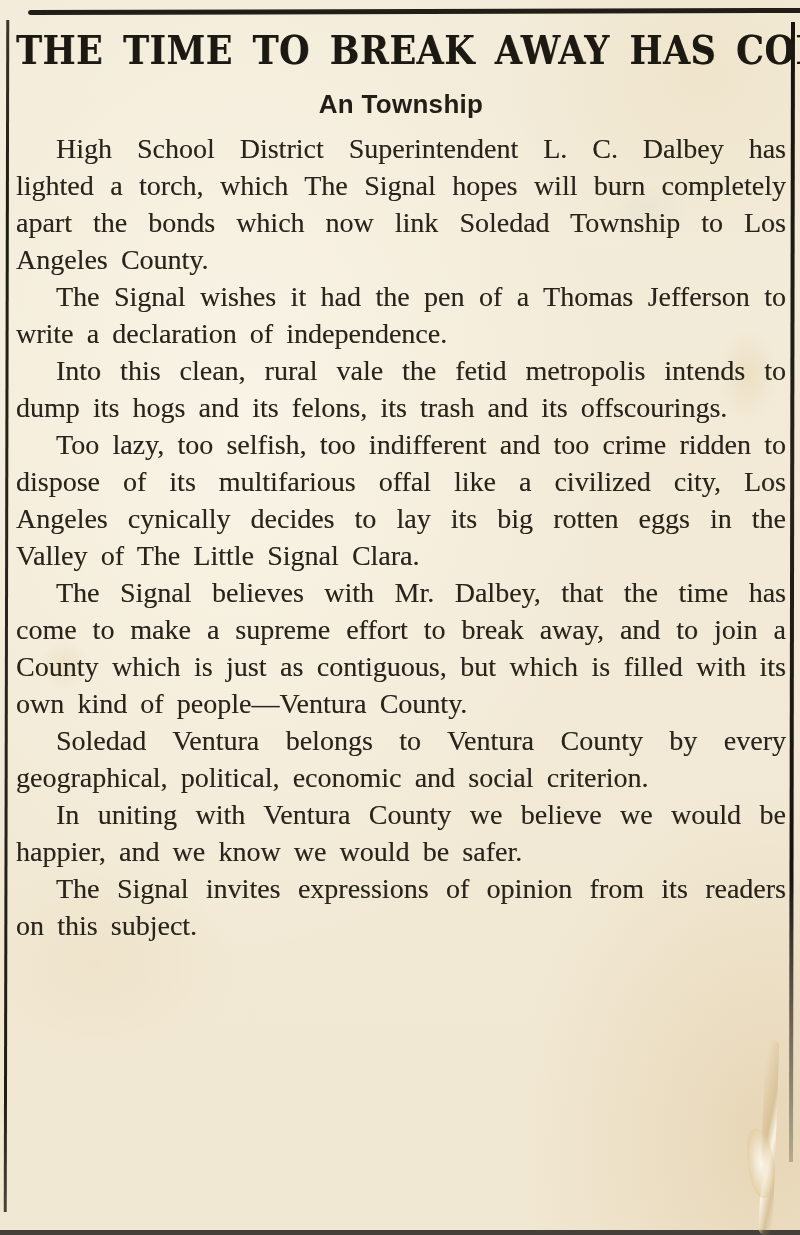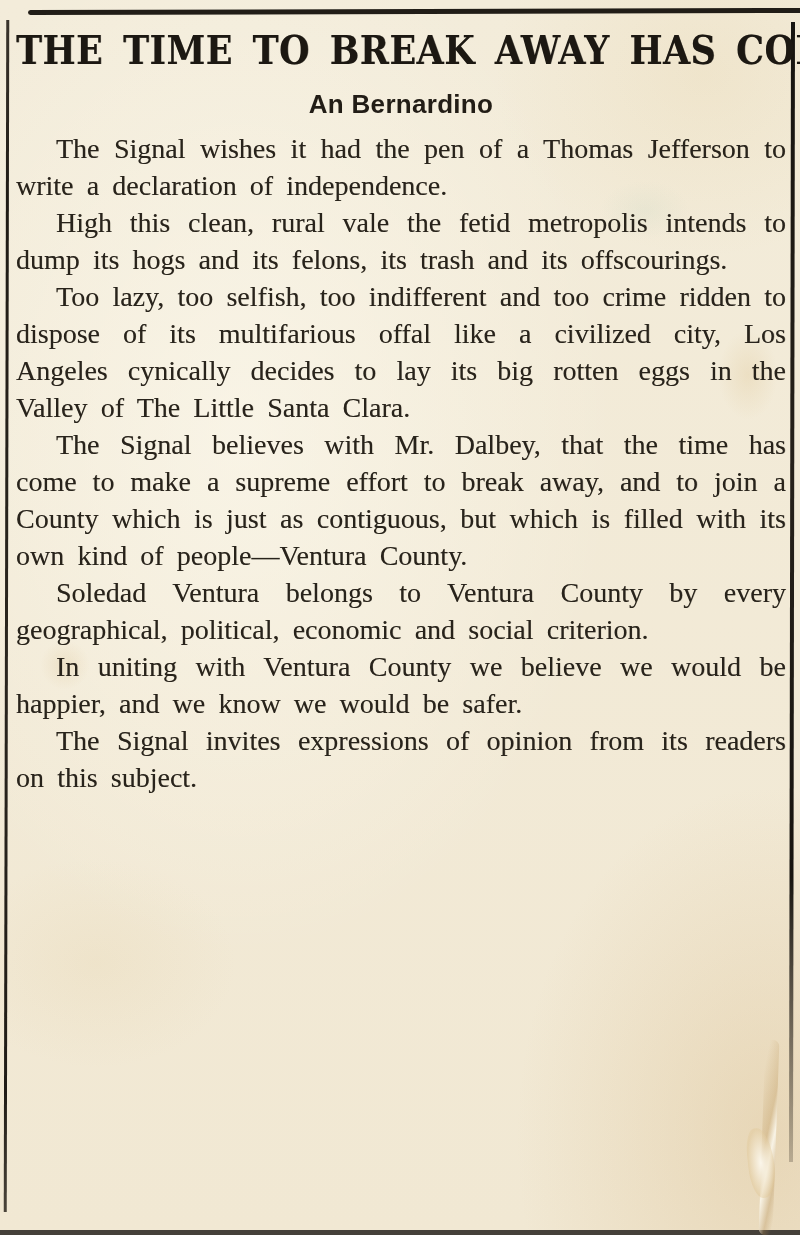--- a/index.html
+++ b/index.html
@@ -132,24 +132,25 @@
   <div class="bottom-strip"></div>
 
   <div class="stain-spot spot-a"></div>
   <div class="stain-spot spot-b"></div>
   <div class="stain-spot spot-c"></div>
   <div class="crease"></div>
   <div class="tear-patch"></div>
 
   <div class="content">
     <h1 class="headline">THE TIME TO BREAK AWAY HAS COME</h1>
-    <h2 class="subtitle">An Bernardino</h2>
+    <h2 class="subtitle">An Township</h2>
     <div class="article-body">
+        <p>High School District Superintendent L. C. Dalbey has lighted a torch, which The Signal hopes will burn completely apart the bonds which now link Soledad Township to Los Angeles County.</p>
         <p>The Signal wishes it had the pen of a Thomas Jefferson to write a declaration of independence.</p>
-        <p>High this clean, rural vale the fetid metropolis intends to dump its hogs and its felons, its trash and its offscourings.</p>
-        <p>Too lazy, too selfish, too indifferent and too crime ridden to dispose of its multifarious offal like a civilized city, Los Angeles cynically decides to lay its big rotten eggs in the Valley of The Little Santa Clara.</p>
+        <p>Into this clean, rural vale the fetid metropolis intends to dump its hogs and its felons, its trash and its offscourings.</p>
+        <p>Too lazy, too selfish, too indifferent and too crime ridden to dispose of its multifarious offal like a civilized city, Los Angeles cynically decides to lay its big rotten eggs in the Valley of The Little Signal Clara.</p>
         <p>The Signal believes with Mr. Dalbey, that the time has come to make a supreme effort to break away, and to join a County which is just as contiguous, but which is filled with its own kind of people—Ventura County.</p>
         <p>Soledad Ventura belongs to Ventura County by every geographical, political, economic and social criterion.</p>
         <p>In uniting with Ventura County we believe we would be happier, and we know we would be safer.</p>
         <p>The Signal invites expressions of opinion from its readers on this subject.</p>
       </div>
   </div>
 </div>
 
 </body></html>

